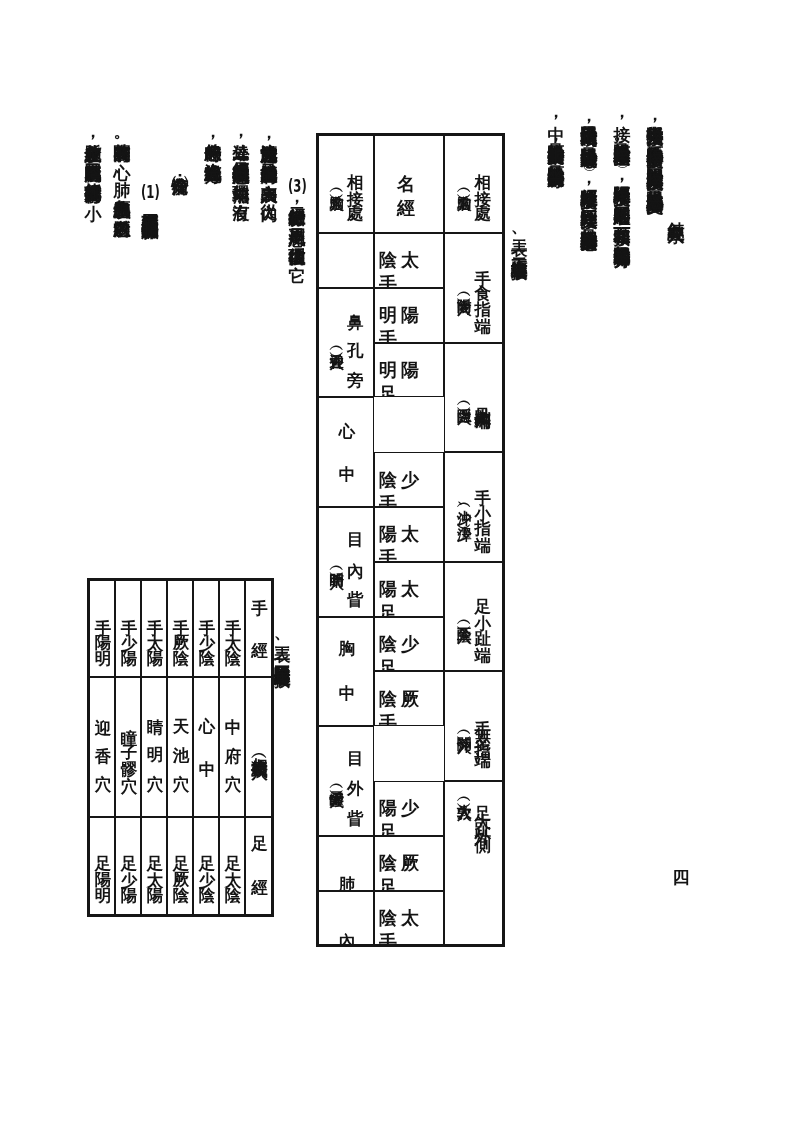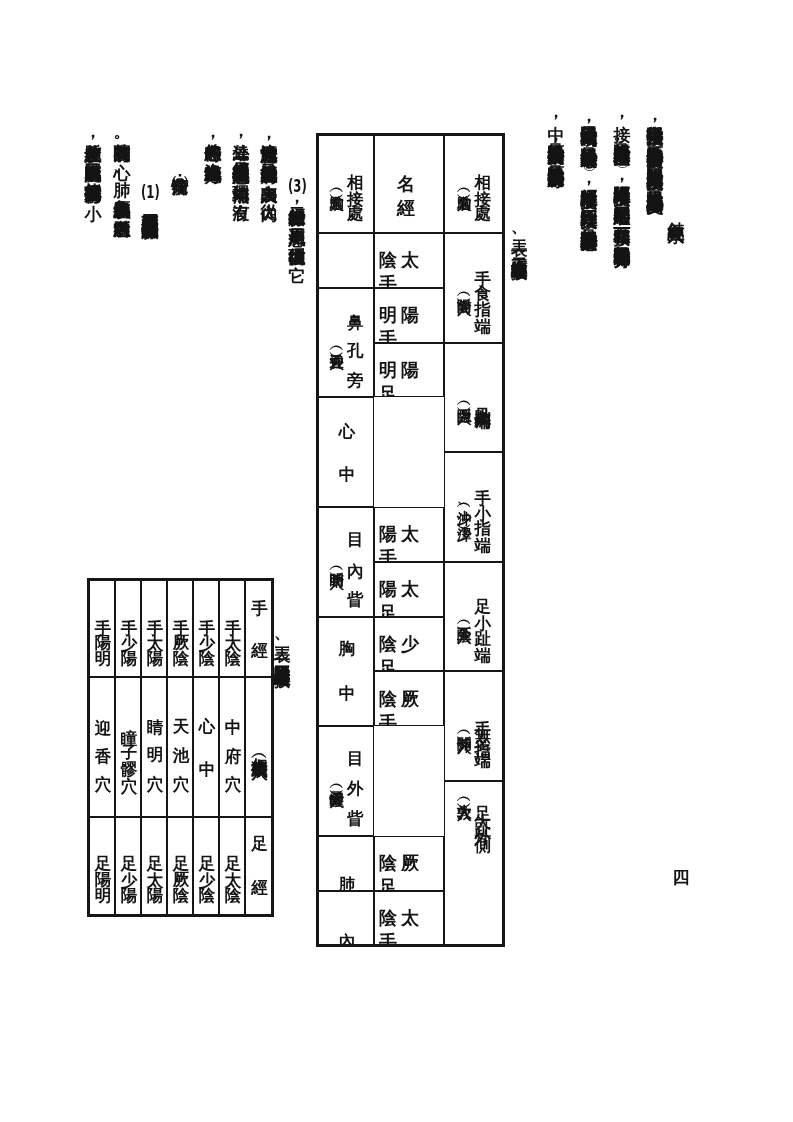--- a/index.html
+++ b/index.html
@@ -73,31 +73,37 @@
 
     <div class="cell hcell" style="grid-column:2;grid-row:2/3">
         <span>陰太手</span>
       </div>
     <div class="cell hcell" style="grid-column:2;grid-row:4/5">
         <span>明陽足</span>
       </div>
     <div class="cell hcell" style="grid-column:2;grid-row:3/4">
         <span>明陽手</span>
       </div>
+    <div class="cell hcell" style="grid-column:2;grid-row:6/7">
+        <span>陰少手</span>
+      </div>
     <div class="cell hcell" style="grid-column:2;grid-row:8/9">
         <span>陽太足</span>
       </div>
     <div class="cell hcell" style="grid-column:2;grid-row:7/8">
         <span>陽太手</span>
       </div>
     <div class="cell hcell" style="grid-column:2;grid-row:10/11">
         <span>陰厥手</span>
       </div>
     <div class="cell hcell" style="grid-column:2;grid-row:9/10">
         <span>陰少足</span>
+      </div>
+    <div class="cell hcell" style="grid-column:2;grid-row:12/13">
+        <span>陽少足</span>
       </div>
     <div class="cell hcell" style="grid-column:2;grid-row:13/14">
         <span>陰厥足</span>
       </div>
     <div class="cell hcell" style="grid-column:2;grid-row:14/15">
         <span>陰太手</span>
       </div>
 
     <div class="cell vcell" style="grid-column:3;grid-row:2/4">
       <span class="main ls2">手食指端</span>

